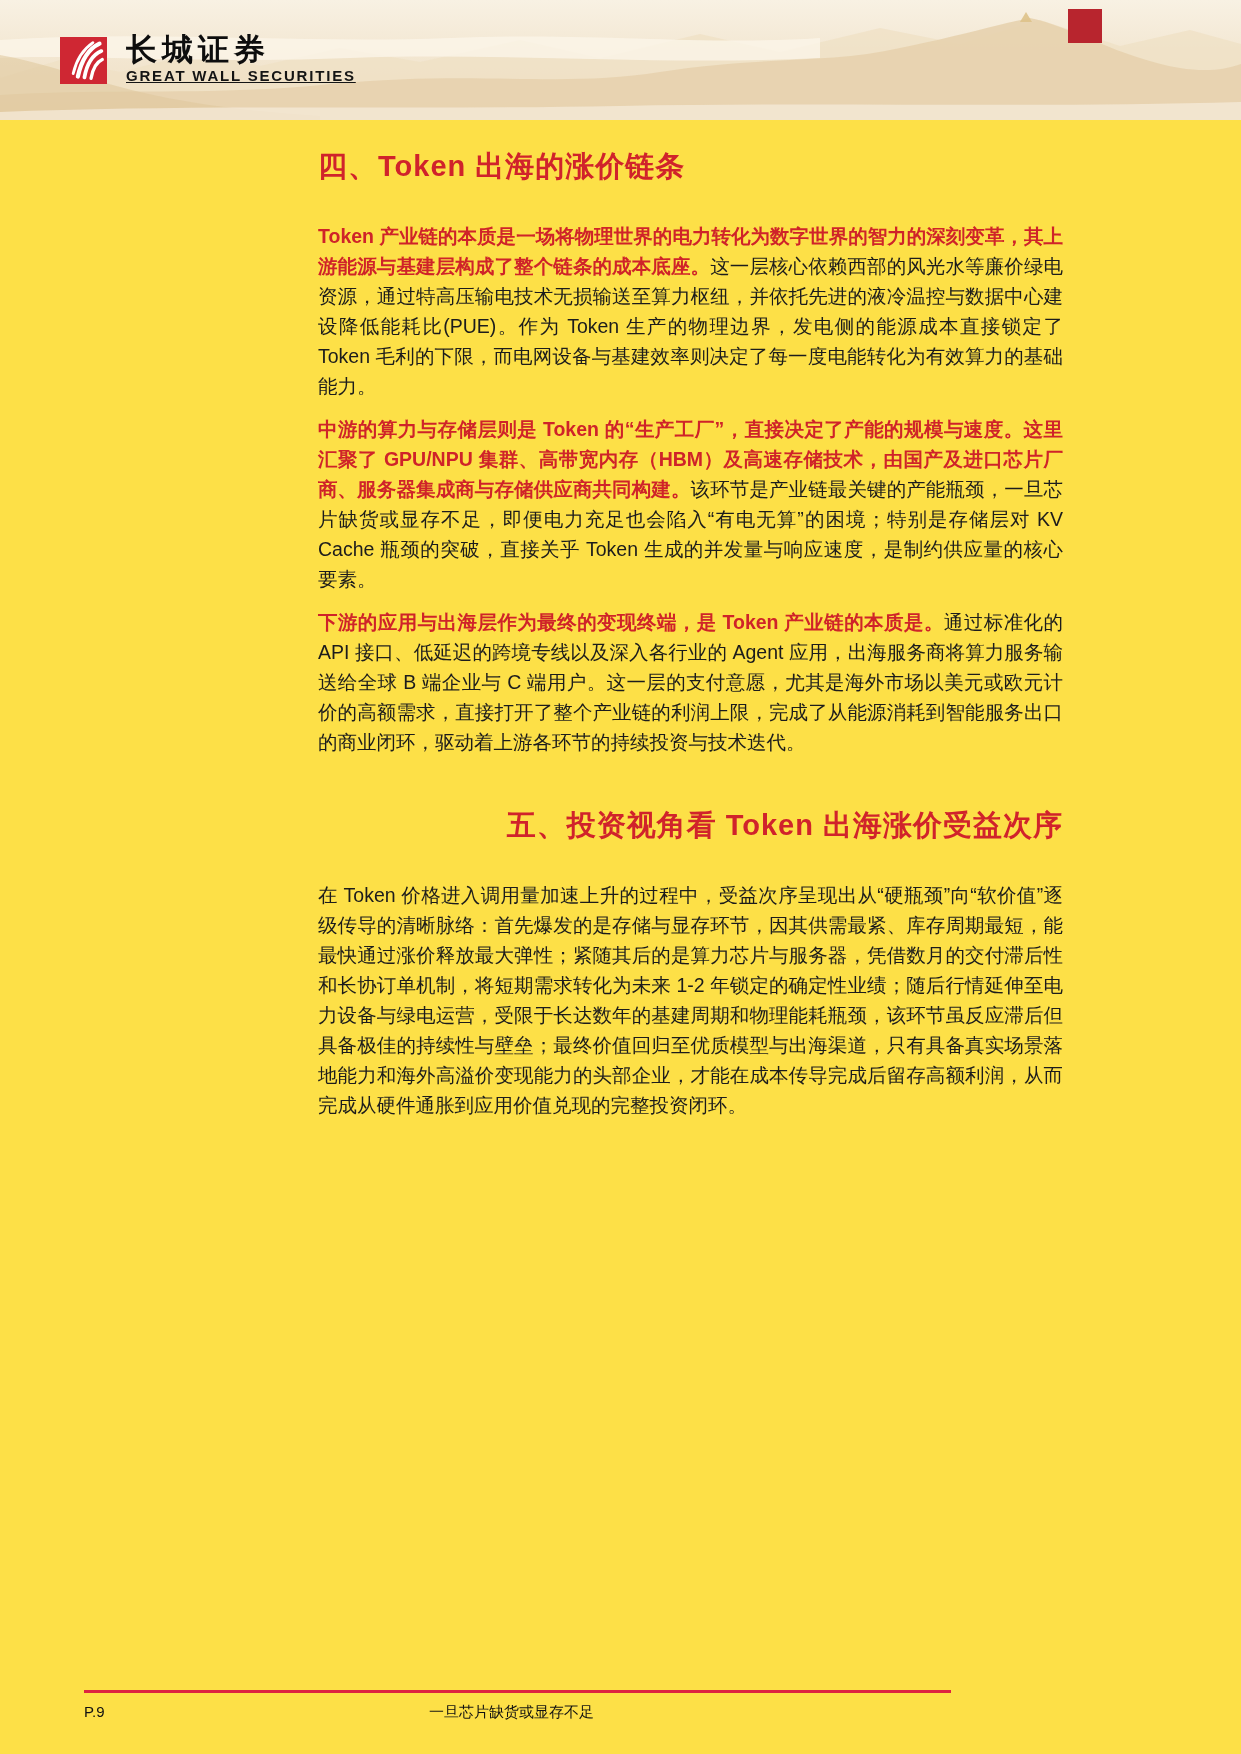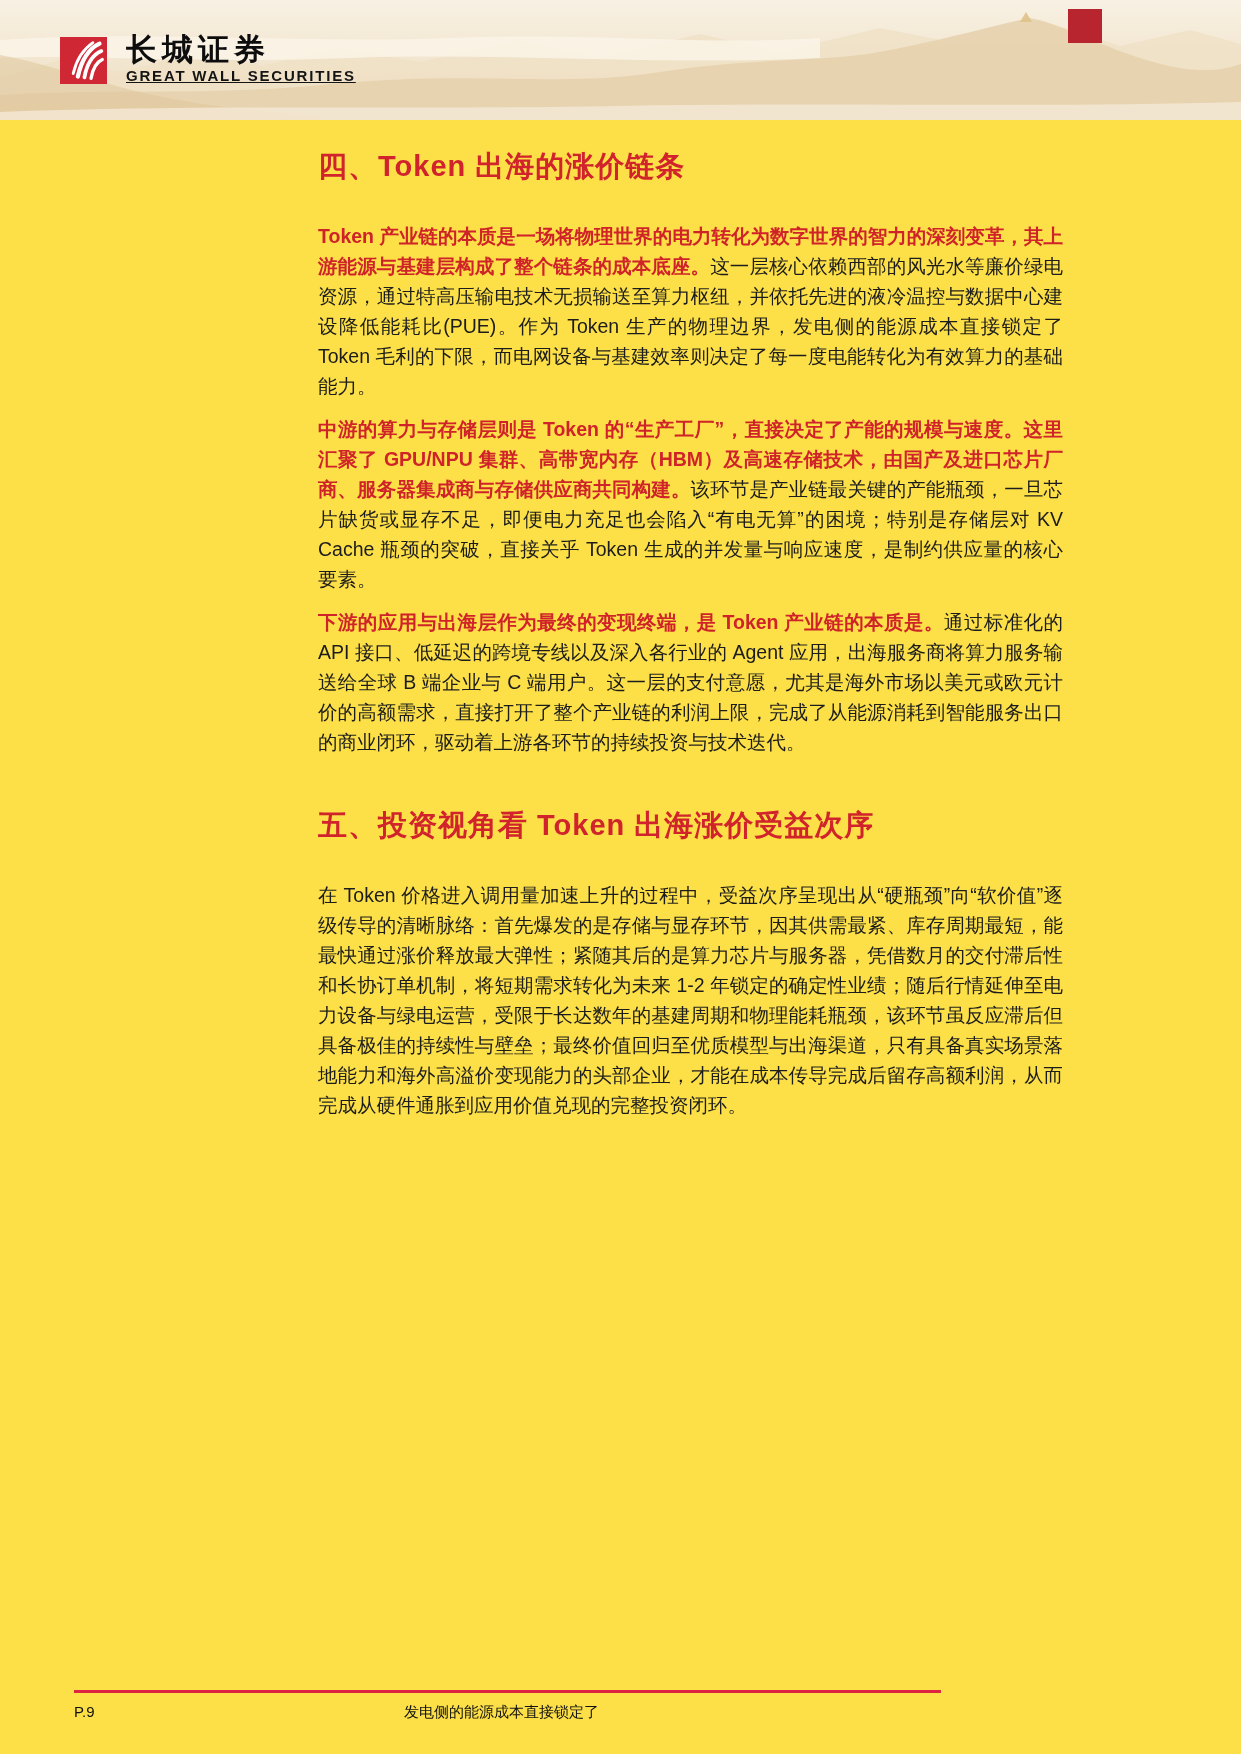--- a/index.html
+++ b/index.html
@@ -68,38 +68,38 @@
     color: #1c1c1c;
   }
   h1.sec {
     font-size: 29px;
     line-height: 36px;
     font-weight: 700;
     color: #d0232b;
     letter-spacing: 1px;
   }
   .sec-4 { margin: 28px 0 37px 0; }
-  .sec-5 { margin: 50px 0 37px 0; }
+  .sec-5 { margin: 50px 0 37px 0; text-align: right; }
   p.body-p {
     font-size: 19.5px;
     line-height: 30px;
     text-align: justify;
     text-justify: inter-ideograph;
     margin-bottom: 13px;
     color: #1c1c1c;
   }
   p.body-p .lead {
     font-weight: 700;
     color: #cf2329;
   }
 
   
   .footer {
     position: absolute;
-    left: 6px;
+    left: 16px;
     bottom: 0;
     width: 991px;
     height: 64px;
     margin-top: 11px;
   }
   .footer-rule {
     position: absolute;
     left: 68px;
     right: 56px;
     top: 0;
@@ -171,16 +171,16 @@
 
     <h1 class="sec sec-5">五、投资视角看 Token 出海涨价受益次序</h1>
 
     <p class="body-p"><span class="lead"></span><span>在 Token 价格进入调用量加速上升的过程中，受益次序呈现出从“硬瓶颈”向“软价值”逐级传导的清晰脉络：首先爆发的是存储与显存环节，因其供需最紧、库存周期最短，能最快通过涨价释放最大弹性；紧随其后的是算力芯片与服务器，凭借数月的交付滞后性和长协订单机制，将短期需求转化为未来 1-2 年锁定的确定性业绩；随后行情延伸至电力设备与绿电运营，受限于长达数年的基建周期和物理能耗瓶颈，该环节虽反应滞后但具备极佳的持续性与壁垒；最终价值回归至优质模型与出海渠道，只有具备真实场景落地能力和海外高溢价变现能力的头部企业，才能在成本传导完成后留存高额利润，从而完成从硬件通胀到应用价值兑现的完整投资闭环。</span></p>
 
   </div>
 
   <div class="footer">
     <div class="footer-rule"></div>
     <div class="footer-pageno">P.9</div>
-    <div class="footer-disclaimer">发电侧的能源成本直接锁定了</div>
+    <div class="footer-disclaimer">一旦芯片缺货或显存不足</div>
   </div>
 
 </div>
 
 </body></html>

